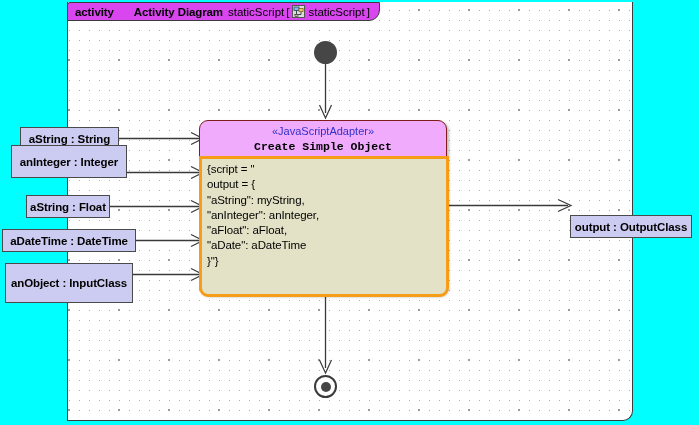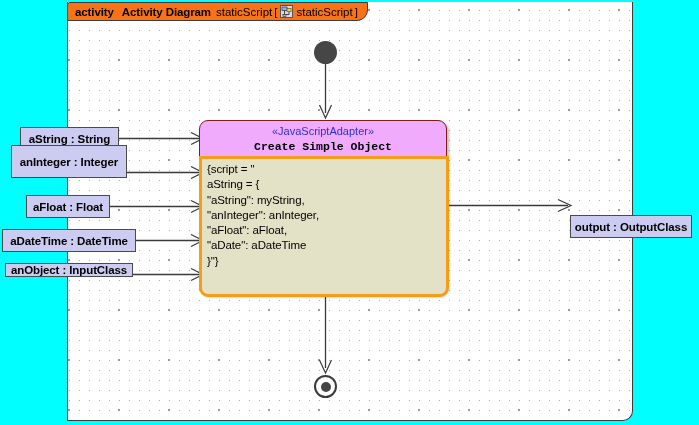--- a/index.html
+++ b/index.html
@@ -52,21 +52,21 @@
     background-position: 0px 7px;
     pointer-events: none;
   }
 
   
   #frame-tab {
     position: absolute;
     left: 67px;
     top: 2px;
     height: 19px;
-    background: #f97316;
+    background: #d946ef;
     border: 1px solid #3c3c3c;
     border-top-left-radius: 3px;
     border-bottom-right-radius: 11px;
     box-sizing: border-box;
     display: flex;
     align-items: center;
     padding: 0 9px 0 7px;
     white-space: nowrap;
     z-index: 6;
   }
@@ -216,21 +216,21 @@
 </head>
 <body>
 
 <div id="diagram-frame">
   <div id="grid-canvas"></div>
   <div id="grid-cross"></div>
 </div>
 
 <div id="frame-tab">
   <span class="kw">activity</span>
-  <span class="kw" style="margin-left:8px;">Activity Diagram</span>
+  <span class="kw" style="margin-left:20px;">Activity Diagram</span>
   <span class="nm">staticScript</span>
   <span class="brk">[</span>
   <span class="tabicon">
     <svg width="13" height="13" viewBox="0 0 13 13">
       <rect x="0.5" y="0.5" width="12" height="12" fill="#dcdcdc" stroke="#555"></rect>
       <rect x="2" y="2" width="5" height="3.5" fill="#8ab8e8" stroke="#24456e" stroke-width="0.8"></rect>
       <rect x="7" y="3.5" width="4" height="3" fill="#f0d070" stroke="#806018" stroke-width="0.8"></rect>
       <path d="M4.5 5.5 L4.5 9.5 M2.5 9.5 L9 9.5 M9 7 L9 9.5" stroke="#333" stroke-width="0.9" fill="none"></path>
       <rect x="3" y="9.5" width="3" height="2" fill="#c0c0c0" stroke="#444" stroke-width="0.7"></rect>
     </svg>
@@ -284,32 +284,32 @@
 
 <div id="initial-node"></div>
 
 <div id="activity-node">
   <div id="activity-header">
     <div id="activity-stereotype">«JavaScriptAdapter»</div>
     <div id="activity-title">Create Simple Object</div>
   </div>
   <div id="activity-body">
     <div class="codeline">{script = "</div>
-    <div class="codeline">aString = {</div>
+    <div class="codeline">output = {</div>
     <div class="codeline">"aString": myString,</div>
     <div class="codeline">"anInteger": anInteger,</div>
     <div class="codeline">"aFloat": aFloat,</div>
     <div class="codeline">"aDate": aDateTime</div>
     <div class="codeline">}"}</div>
   </div>
 </div>
 
 <div id="final-node-outer">
   <div id="final-node-inner"></div>
 </div>
 
 <div class="pin-box" style="left:20px;  top:127px; width:99px;  height:23px;">aString : String</div>
 <div class="pin-box" style="left:11px;  top:145px; width:116px; height:33px;">anInteger : Integer</div>
-<div class="pin-box" style="left:26px;  top:195px; width:84px;  height:23px;">aFloat : Float</div>
+<div class="pin-box" style="left:26px;  top:195px; width:84px;  height:23px;">aString : Float</div>
 <div class="pin-box" style="left:2px;   top:229px; width:134px; height:23px;">aDateTime : DateTime</div>
-<div class="pin-box" style="left:5px;   top:263px; width:128px; height:14px;">anObject : InputClass</div>
+<div class="pin-box" style="left:5px;   top:263px; width:128px; height:40px;">anObject : InputClass</div>
 
 <div class="pin-box" style="left:570px; top:194px; width:122px; height:23px;margin-top:21px;">output : OutputClass</div>
 
 </body></html>

